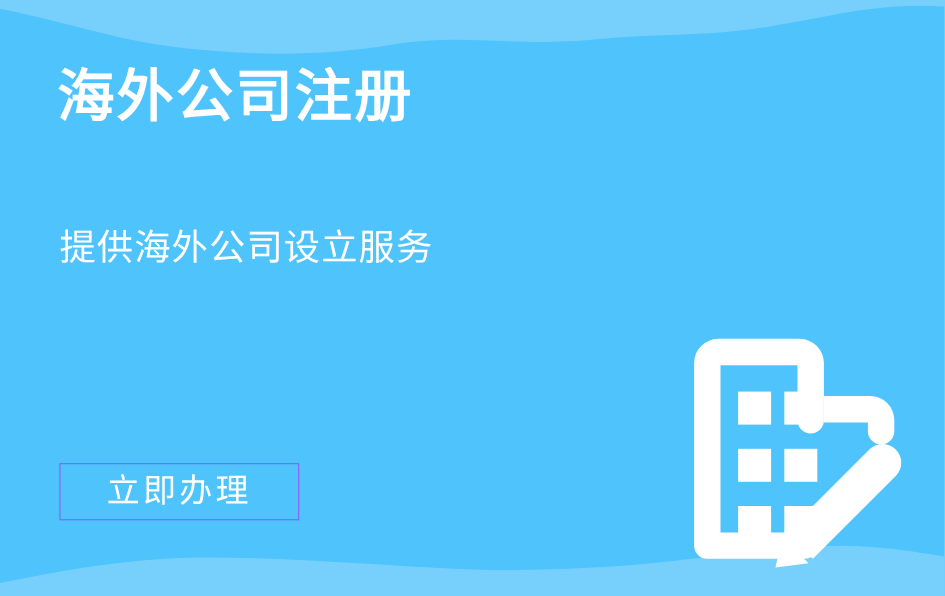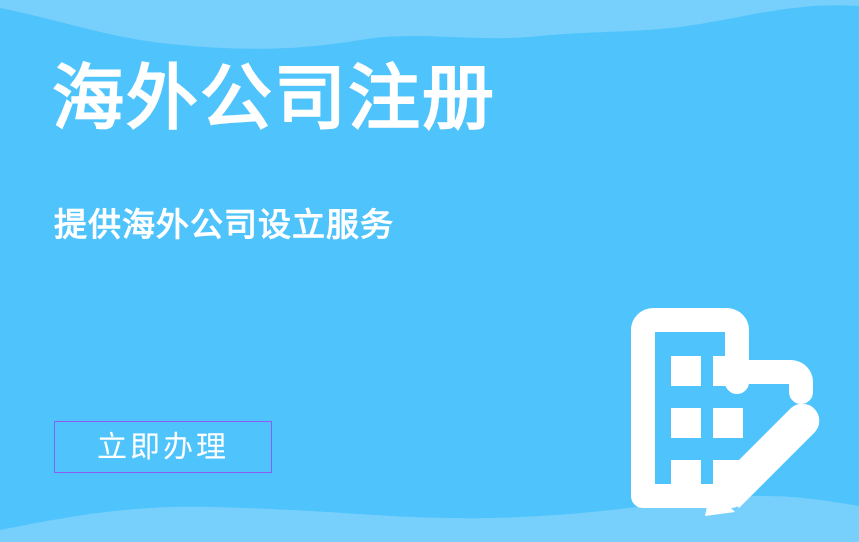--- a/index.html
+++ b/index.html
@@ -48,36 +48,36 @@
     width: 560px;
     height: 542px;
   }
 
   .headline {
     position: absolute;
     left: 0;
     top: 62px;
     margin: 0;
     color: #ffffff;
-    font-size: 72px;
+    font-size: 52px;
     line-height: 1.0;
     font-weight: 700;
     letter-spacing: 2px;
     white-space: nowrap;
   }
 
   .subhead {
     position: absolute;
     left: 2px;
     top: 205px;
     margin: 0;
     color: #ffffff;
     font-size: 33px;
     line-height: 1.2;
-    font-weight: 700;
+    font-weight: 400;
     letter-spacing: 1px;
     white-space: nowrap;
   }
 
   .cta {
     position: absolute;
     left: 2px;
     top: 421px;
     width: 218px;
     height: 52px;

